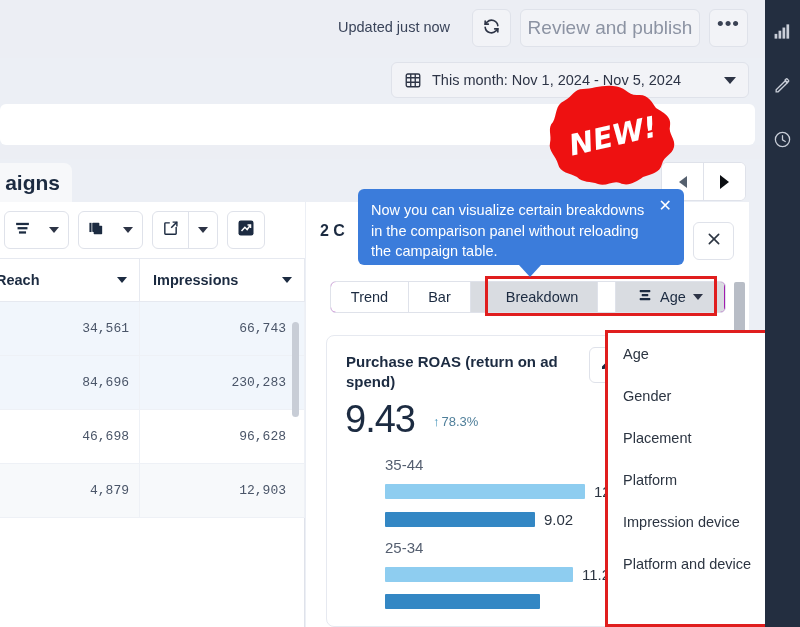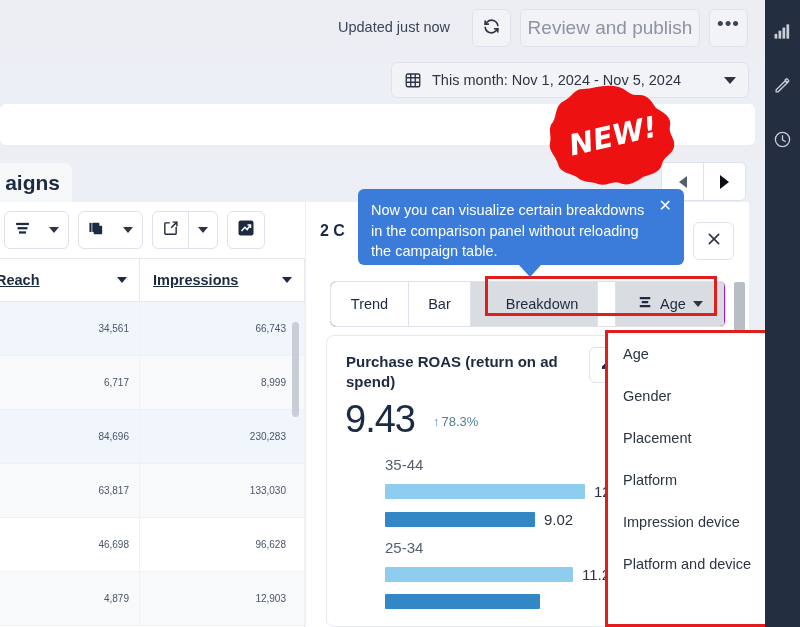--- a/index.html
+++ b/index.html
@@ -85,42 +85,42 @@
 
   .tbl-head {
     position: absolute; left: 0; top: 56px; width: 305px; height: 44px;
     background: #fff; border-top: 1px solid #e6e9f0; border-bottom: 1px solid #e6e9f0;
     display: flex;
   }
   .th {
     position: relative; display: flex; align-items: center;
     font-size: 14.5px; font-weight: bold; color: #1c2b41;
     border-right: 1px solid #e6e9f0;
-    text-decoration: underline;
   }
   .th .th-label { white-space: nowrap; }
   .th .th-caret {
     position: absolute; right: 12px; top: 50%; margin-top: -3px;
     width: 0; height: 0; border-left: 5.5px solid transparent;
     border-right: 5.5px solid transparent; border-top: 6.5px solid #1c2b41;
   }
   .th.c1 { width: 140px; padding-left: 0; }
   .th.c1 .th-label { margin-left: -4px; }
   .th.c2 { width: 165px; padding-left: 13px; }
 
   .tbl-body { position: absolute; left: 0; top: 100px; width: 305px; bottom: 0; }
   .trow { display: flex; height: 54px; align-items: center; border-bottom: 1px solid #eef1f6; }
   .trow.shade { background: #f1f6fc; }
   .trow.plain { background: #f7f9fb; }
   .trow.white { background: #ffffff; }
   .tcell {
-    font-size: 10px; color: #4a5568; text-align: right;
+    font-size: 13px; color: #4a5568; text-align: right;
     border-right: 1px solid #eef1f6; height: 100%;
     display: flex; align-items: center; justify-content: flex-end;
     padding-right: 10px;
+    font-family: Liberation Mono, monospace;
   }
   .tcell.c1 { width: 140px; }
   .tcell.c2 { width: 165px; padding-right: 18px; }
 
   .tbl-scroll {
     position: absolute; right: 5px; top: 120px; width: 7px; height: 95px;
     background: #c8cdd6; border-radius: 4px;
   }
 
   
@@ -151,21 +151,21 @@
     border-bottom: 7px solid transparent; border-left: 9px solid #0b0e12;
   }
   .cmp-close {
     position: absolute; left: 387px; top: 20px; width: 41px; height: 38px;
     border: 1px solid #dfe2ea; border-radius: 6px; background: #fff;
     display: flex; align-items: center; justify-content: center;
   }
 
   
   .tab-row {
-    position: absolute; left: 24px; top: 79px; width: 396px; height: 46px;
+    position: absolute; left: 24px; top: 79px; width: 396px; height: 32px;
     display: flex; border: 1px solid #dfe2ea; border-radius: 6px;
     background: #a21caf; overflow: hidden;
   }
   .tab-item {
     display: flex; align-items: center; justify-content: center;
     font-size: 14.5px; color: #1c2b41; border-right: 1px solid #dfe2ea;
     background: #fff; gap: 7px;
   }
   .tab-item.t-trend { width: 78px; }
   .tab-item.t-bar   { width: 62px; }
@@ -394,31 +394,23 @@
         <span class="th-label">Impressions</span>
         <span class="th-caret"></span>
       </div>
     </div>
 
     <div class="tbl-body">
       <div class="trow shade">
         <div class="tcell c1">34,561</div>
         <div class="tcell c2">66,743</div>
       </div>
-      <div class="trow plain">
-        <div class="tcell c1">6,717</div>
-        <div class="tcell c2">8,999</div>
-      </div>
       <div class="trow shade">
         <div class="tcell c1">84,696</div>
         <div class="tcell c2">230,283</div>
-      </div>
-      <div class="trow plain">
-        <div class="tcell c1">63,817</div>
-        <div class="tcell c2">133,030</div>
       </div>
       <div class="trow white">
         <div class="tcell c1">46,698</div>
         <div class="tcell c2">96,628</div>
       </div>
       <div class="trow plain">
         <div class="tcell c1">4,879</div>
         <div class="tcell c2">12,903</div>
       </div>
     </div>

